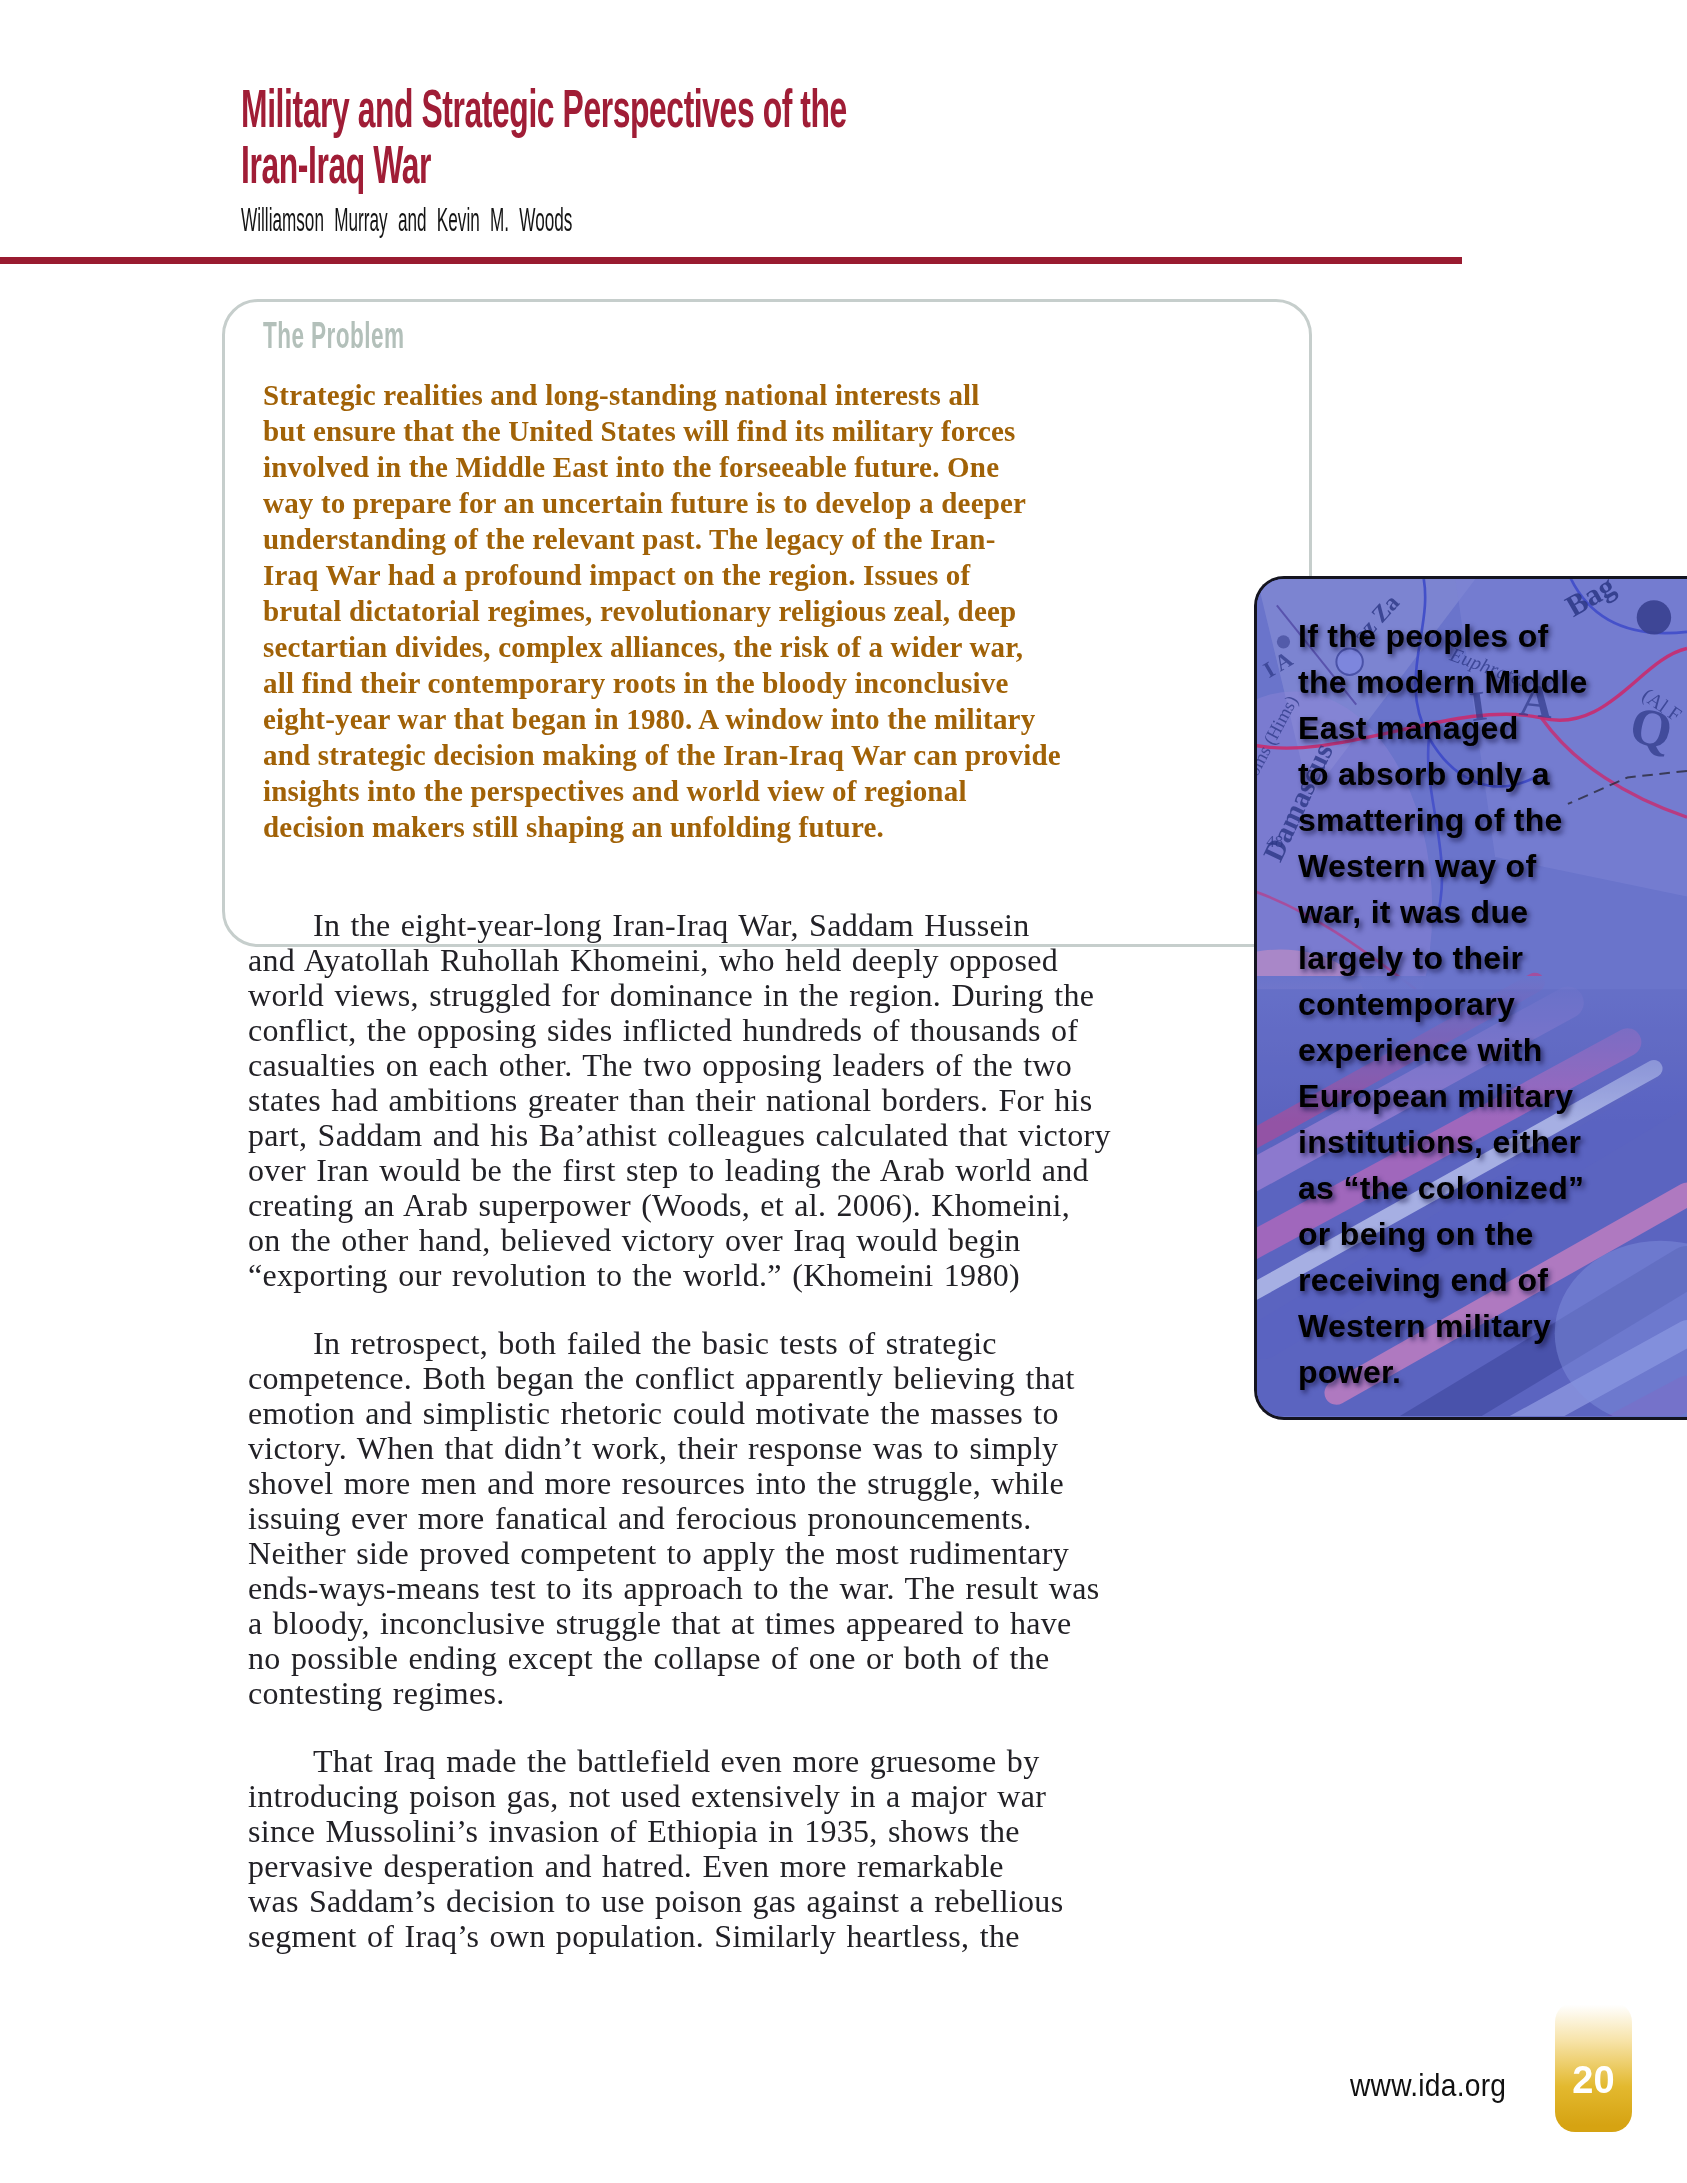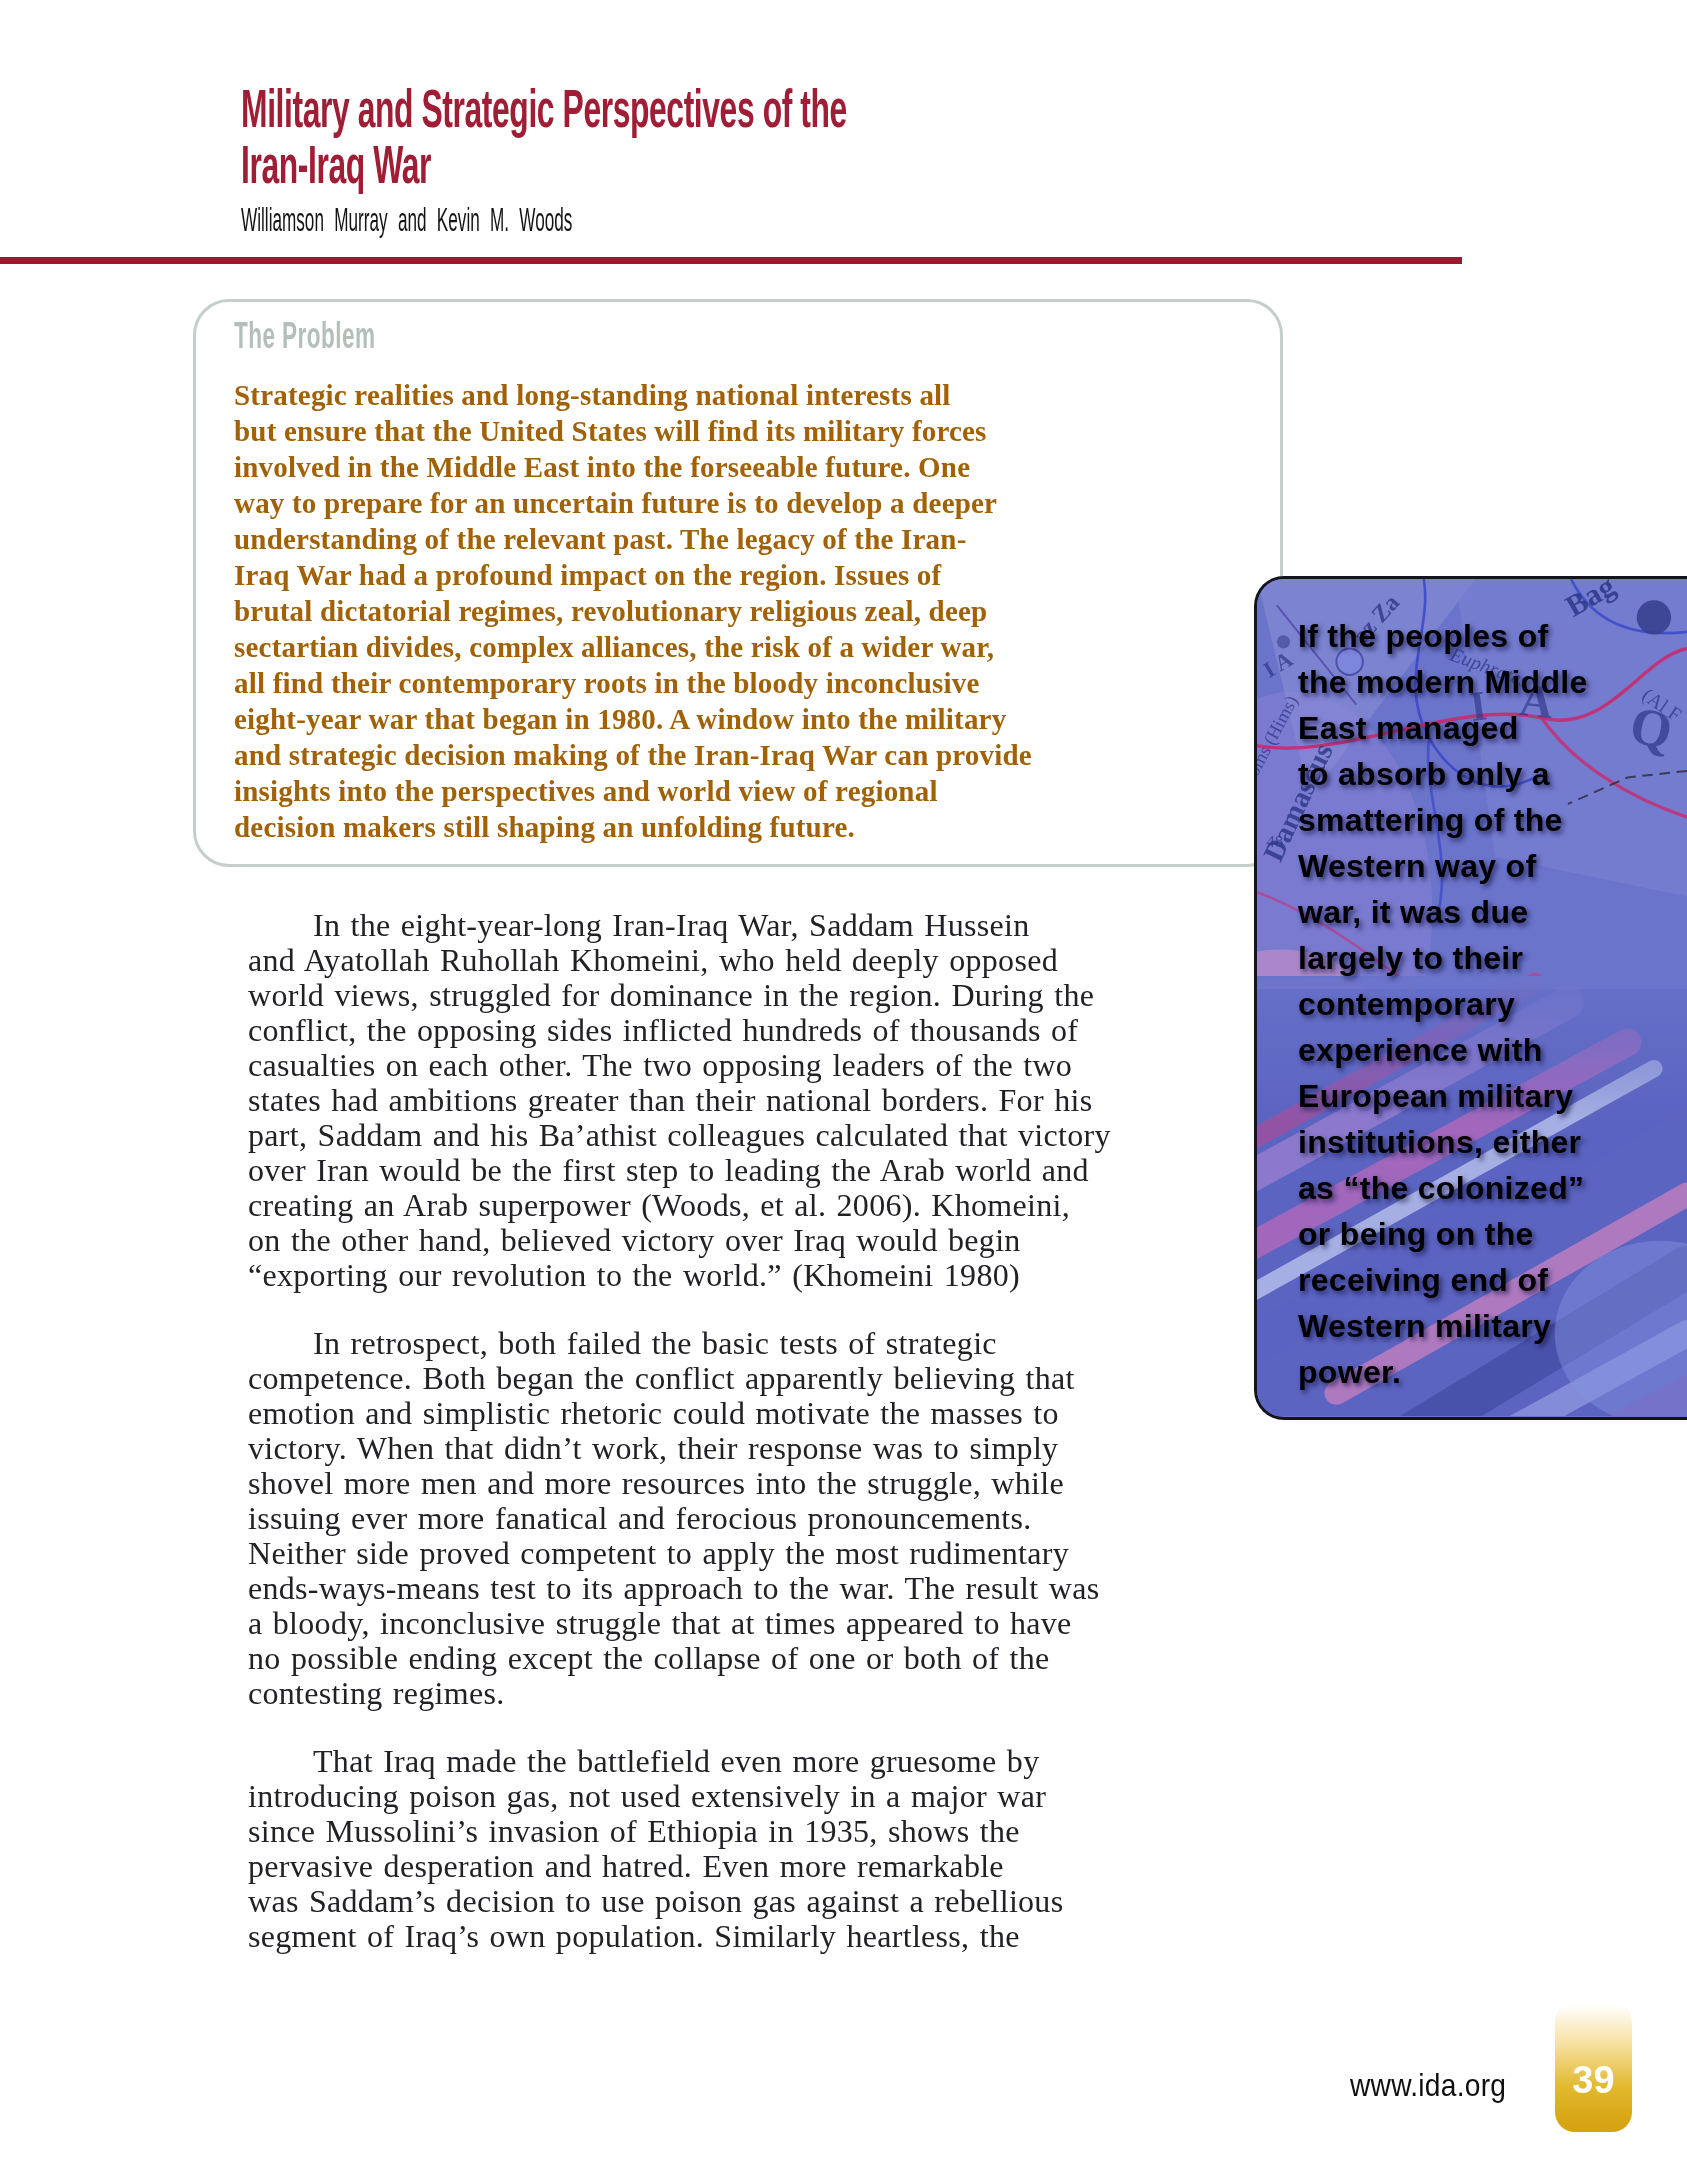--- a/index.html
+++ b/index.html
@@ -18,21 +18,21 @@
   .byline{
     position:absolute;left:241px;top:201px;
     font-size:33px;color:#141414;letter-spacing:0px;word-spacing:10.6px;
     transform:scaleX(0.52);transform-origin:left top;width:1059px;
   }
   .rule{
     position:absolute;left:0;top:257px;width:1462px;height:7.3px;background:#991B30;
   }
   
   .problem-box{
-    position:absolute;left:193px;top:299px;width:1090px;height:568px;
+    position:absolute;left:222px;top:299px;width:1090px;height:648px;
     border:3.3px solid #C6CECC;border-radius:36px;background:#ffffff;box-sizing:border-box;
   }
   .problem-heading{
     position:absolute;left:38px;top:13.2px;
     font-size:37px;font-weight:bold;color:#B3C0BA;letter-spacing:0.7px;
     transform:scaleX(0.61);transform-origin:left top;width:529px;
   }
   .problem-body{
     position:absolute;left:38px;top:75px;width:1019px;
     font-family:"Liberation Serif",serif;font-weight:bold;
@@ -196,15 +196,15 @@
 institutions, either
 as “the colonized”
 or being on the
 receiving end of
 Western military
 power.</div>
 </div>
 
 <div class="footer-url">www.ida.org</div>
 <div class="page-tab">
-  <span class="page-num">39</span>
+  <span class="page-num">20</span>
 </div>
 
 
 </body></html>

